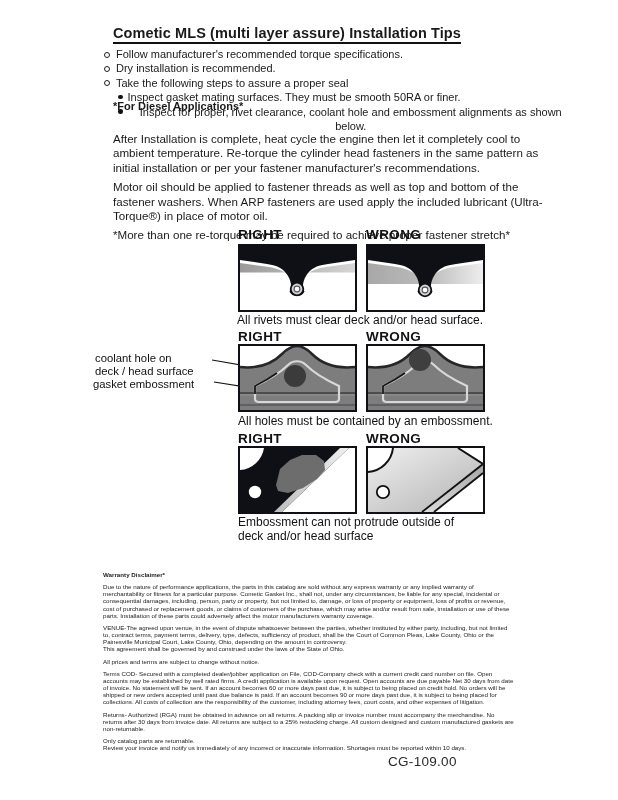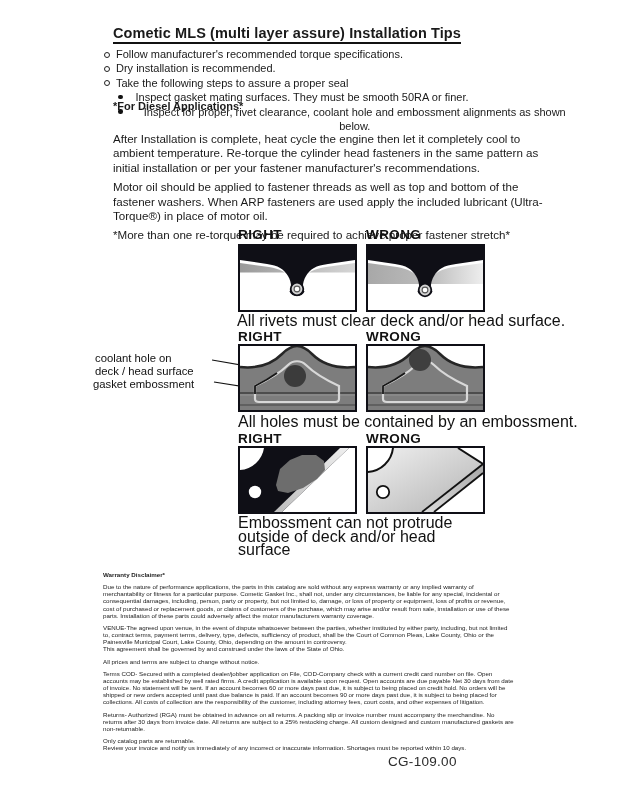--- a/index.html
+++ b/index.html
@@ -10,32 +10,32 @@
   }
   .abs{position:absolute;}
   
   .doc-title{
     left:113px;top:25px;font-size:14.5px;font-weight:bold;letter-spacing:.1px;
     border-bottom:2px solid #111;padding-bottom:1px;display:inline-block;
   }
   
   .tips{left:104px;top:47px;width:470px;font-size:11px;line-height:14.4px;text-align:center;}
   .b-row{display:flex;}
-  .b-row.sub{margin-left:13px;gap:8px;}
+  .b-row.sub{margin-left:13px;}
   .m1{flex:0 0 auto;width:4px;height:4px;border:1.2px solid #222;border-radius:50%;margin:4.6px 6px 0 0;}
   .m2{flex:0 0 auto;width:4.5px;height:4.5px;background:#111;border-radius:50%;margin:4.6px 5px 0 1px;}
   
   .diesel-head{left:113px;top:100px;font-size:11px;font-weight:bold;}
   .diesel{left:113px;top:132px;width:436px;font-size:11.6px;line-height:14.4px;}
   .diesel p{margin:0 0 5px 0;}
   
   .fig-label{width:119px;text-align:left;font-size:13.5px;font-weight:700;letter-spacing:.4px;color:#111;}
   .fig-box{width:119px;height:68px;border:2px solid #0f0f16;box-sizing:border-box;background:#fff;}
   .fig-box svg{display:block;}
-  .fig-caption{font-size:16px;line-height:13.5px;color:#111;}
+  .fig-caption{font-size:12px;line-height:13.5px;color:#111;}
   .ann{font-size:11.3px;line-height:12.6px;text-align:left;white-space:pre-line;color:#111;}
   
   .legal{left:103px;top:571px;width:412px;font-size:6.2px;line-height:7.15px;color:#222;}
   .legal .lh{font-weight:bold;margin:0 0 5px 0;}
   .legal p{margin:0 0 5px 0;white-space:pre-line;}
   .page-code{left:388px;top:754px;font-size:13.5px;color:#2b2b2b;letter-spacing:.3px;}
 </style>
 </head>
 <body>
 

